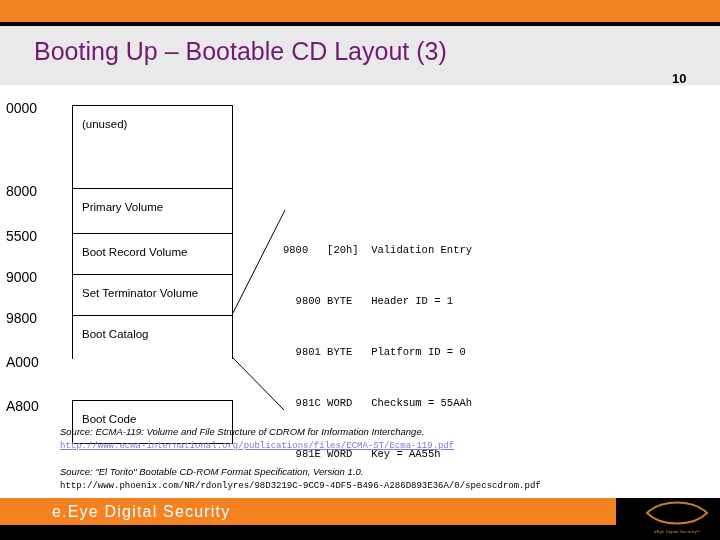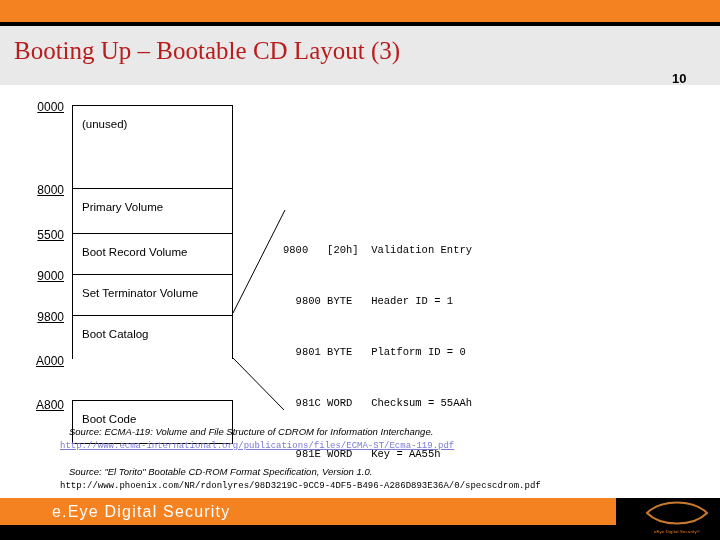--- a/index.html
+++ b/index.html
@@ -29,26 +29,25 @@
     background: #000000;
   }
   #title-band {
     position: absolute;
     left: 0; top: 26px;
     width: 720px; height: 59px;
     background: #E9E9E9;
   }
   #page-title {
     position: absolute;
-    left: 14px; top: 37px;
+    left: 34px; top: 37px;
     font-size: 25px;
-    color: #b91c1c;
+    color: #701a75;
     letter-spacing: 0px;
     white-space: nowrap;
-    font-family: Liberation Serif, serif;
   }
   #slide-number {
     position: absolute;
     left: 672px; top: 41px;
     font-size: 13px;
     font-weight: bold;
     color: #000000;
     margin-top: 30px;
   }
 
@@ -72,27 +71,26 @@
   }
   .map-block-label {
     position: absolute;
     left: 9px; top: 12px;
     font-size: 11.5px;
     color: #000000;
     white-space: nowrap;
   }
   .map-addr {
     position: absolute;
-    text-align: right;
+    text-align: left;
     width: 58px;
     left: -66px;
-    font-size: 12px;
+    font-size: 14px;
     font-family: "Liberation Sans", sans-serif;
     color: #000000;
-    text-decoration: underline;
   }
   #leader-lines {
     position: absolute;
     left: 0; top: 0;
     width: 720px; height: 540px;
     pointer-events: none;
   }
 
   
   #boot-catalog-listing {
@@ -111,21 +109,20 @@
     position: absolute;
     left: 60px; top: 425px;
     width: 600px;
   }
   .source-caption {
     font-size: 9.5px;
     font-style: italic;
     color: #000000;
     line-height: 14px;
     white-space: nowrap;
-    margin-left: 9px;
   }
   .source-url {
     font-family: "Liberation Mono", monospace;
     font-size: 9px;
     color: #7B7BD6;
     text-decoration: underline;
     line-height: 14px;
     white-space: nowrap;
     display: block;
   }

